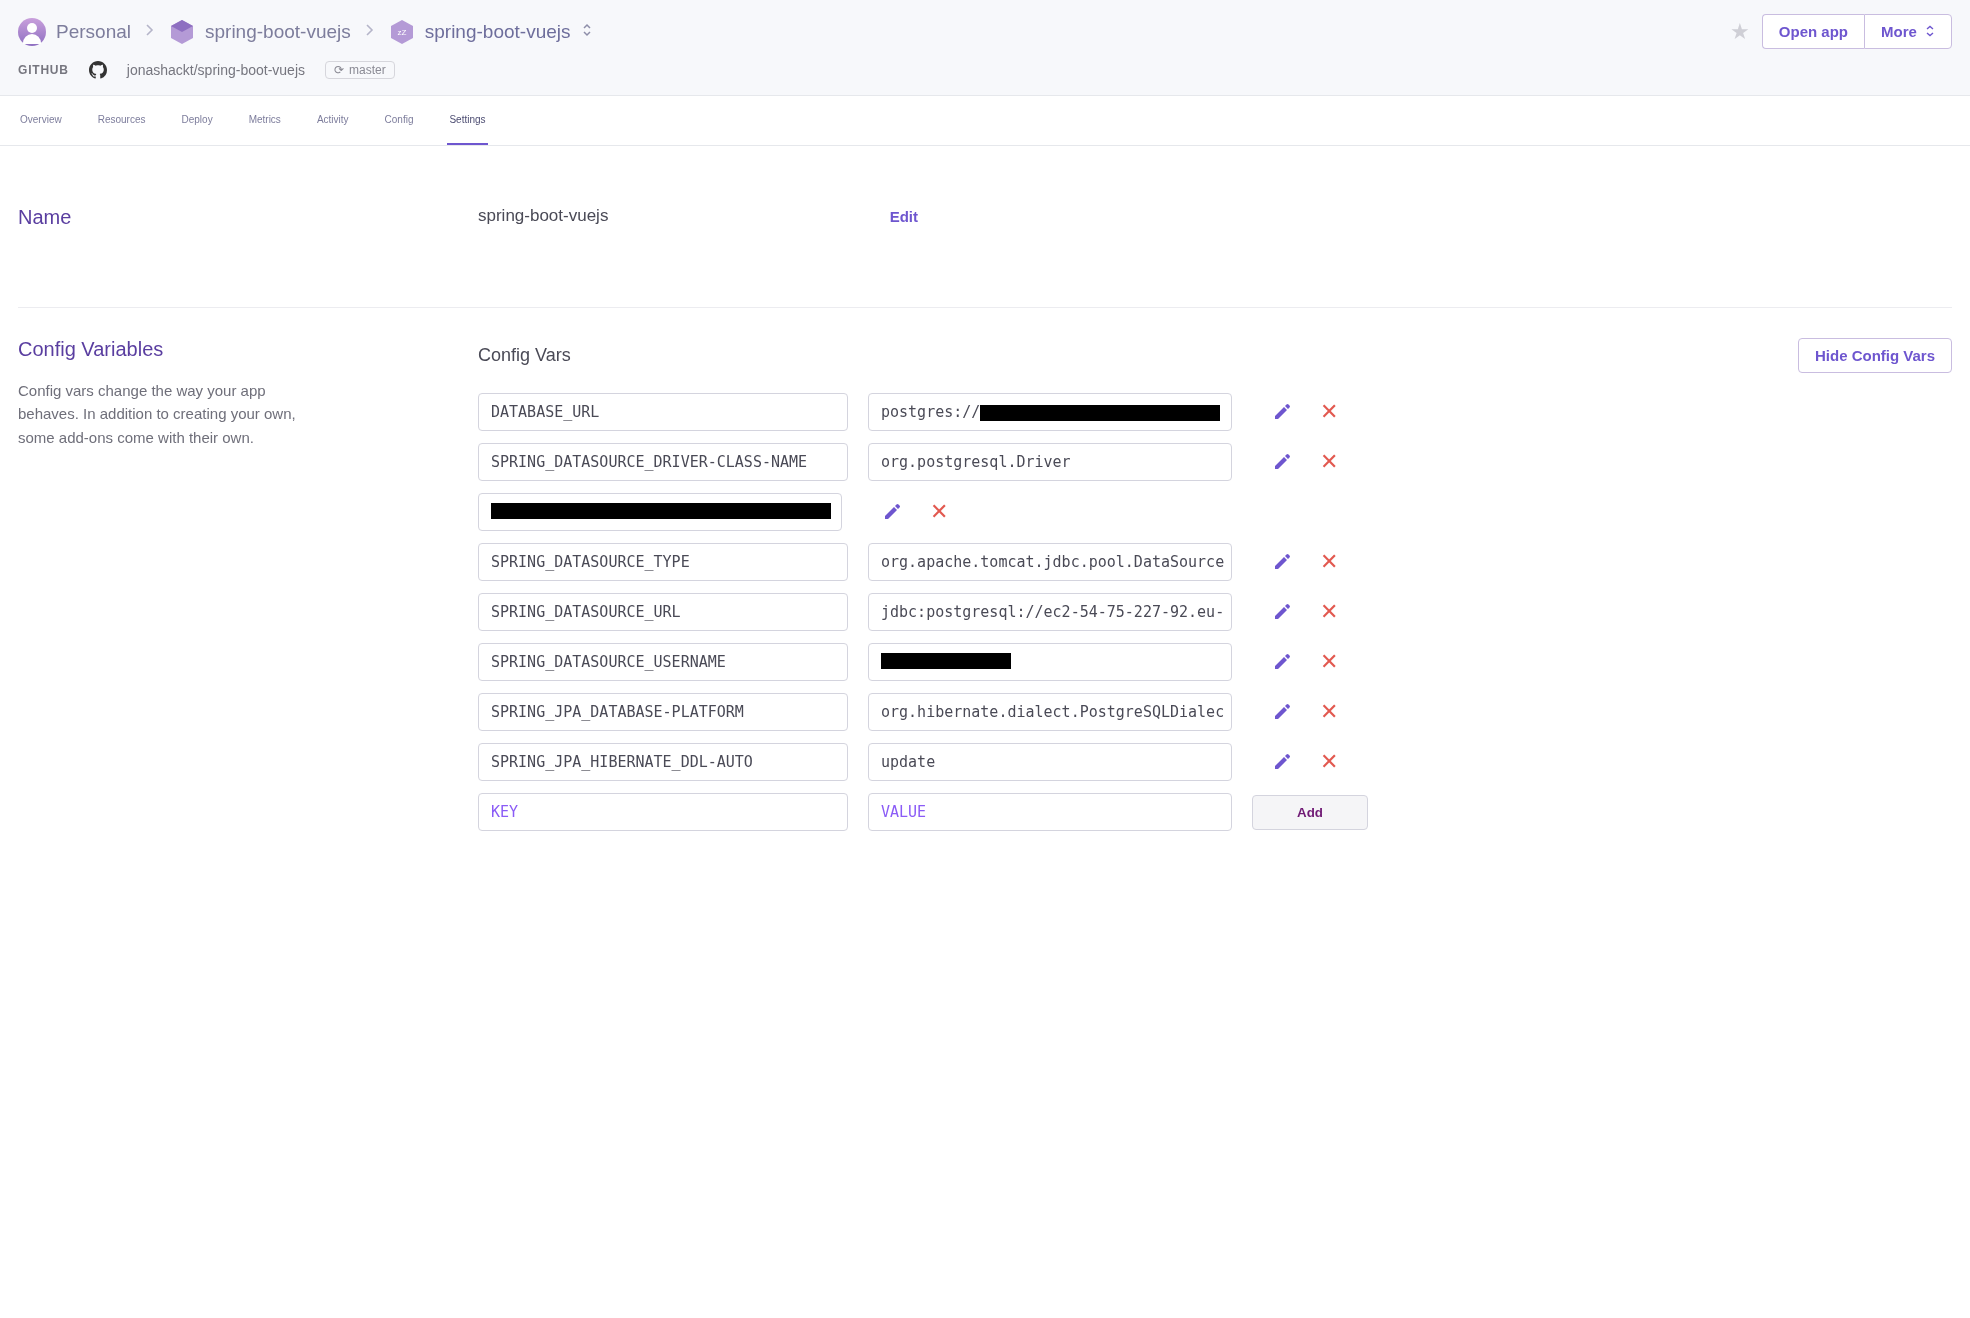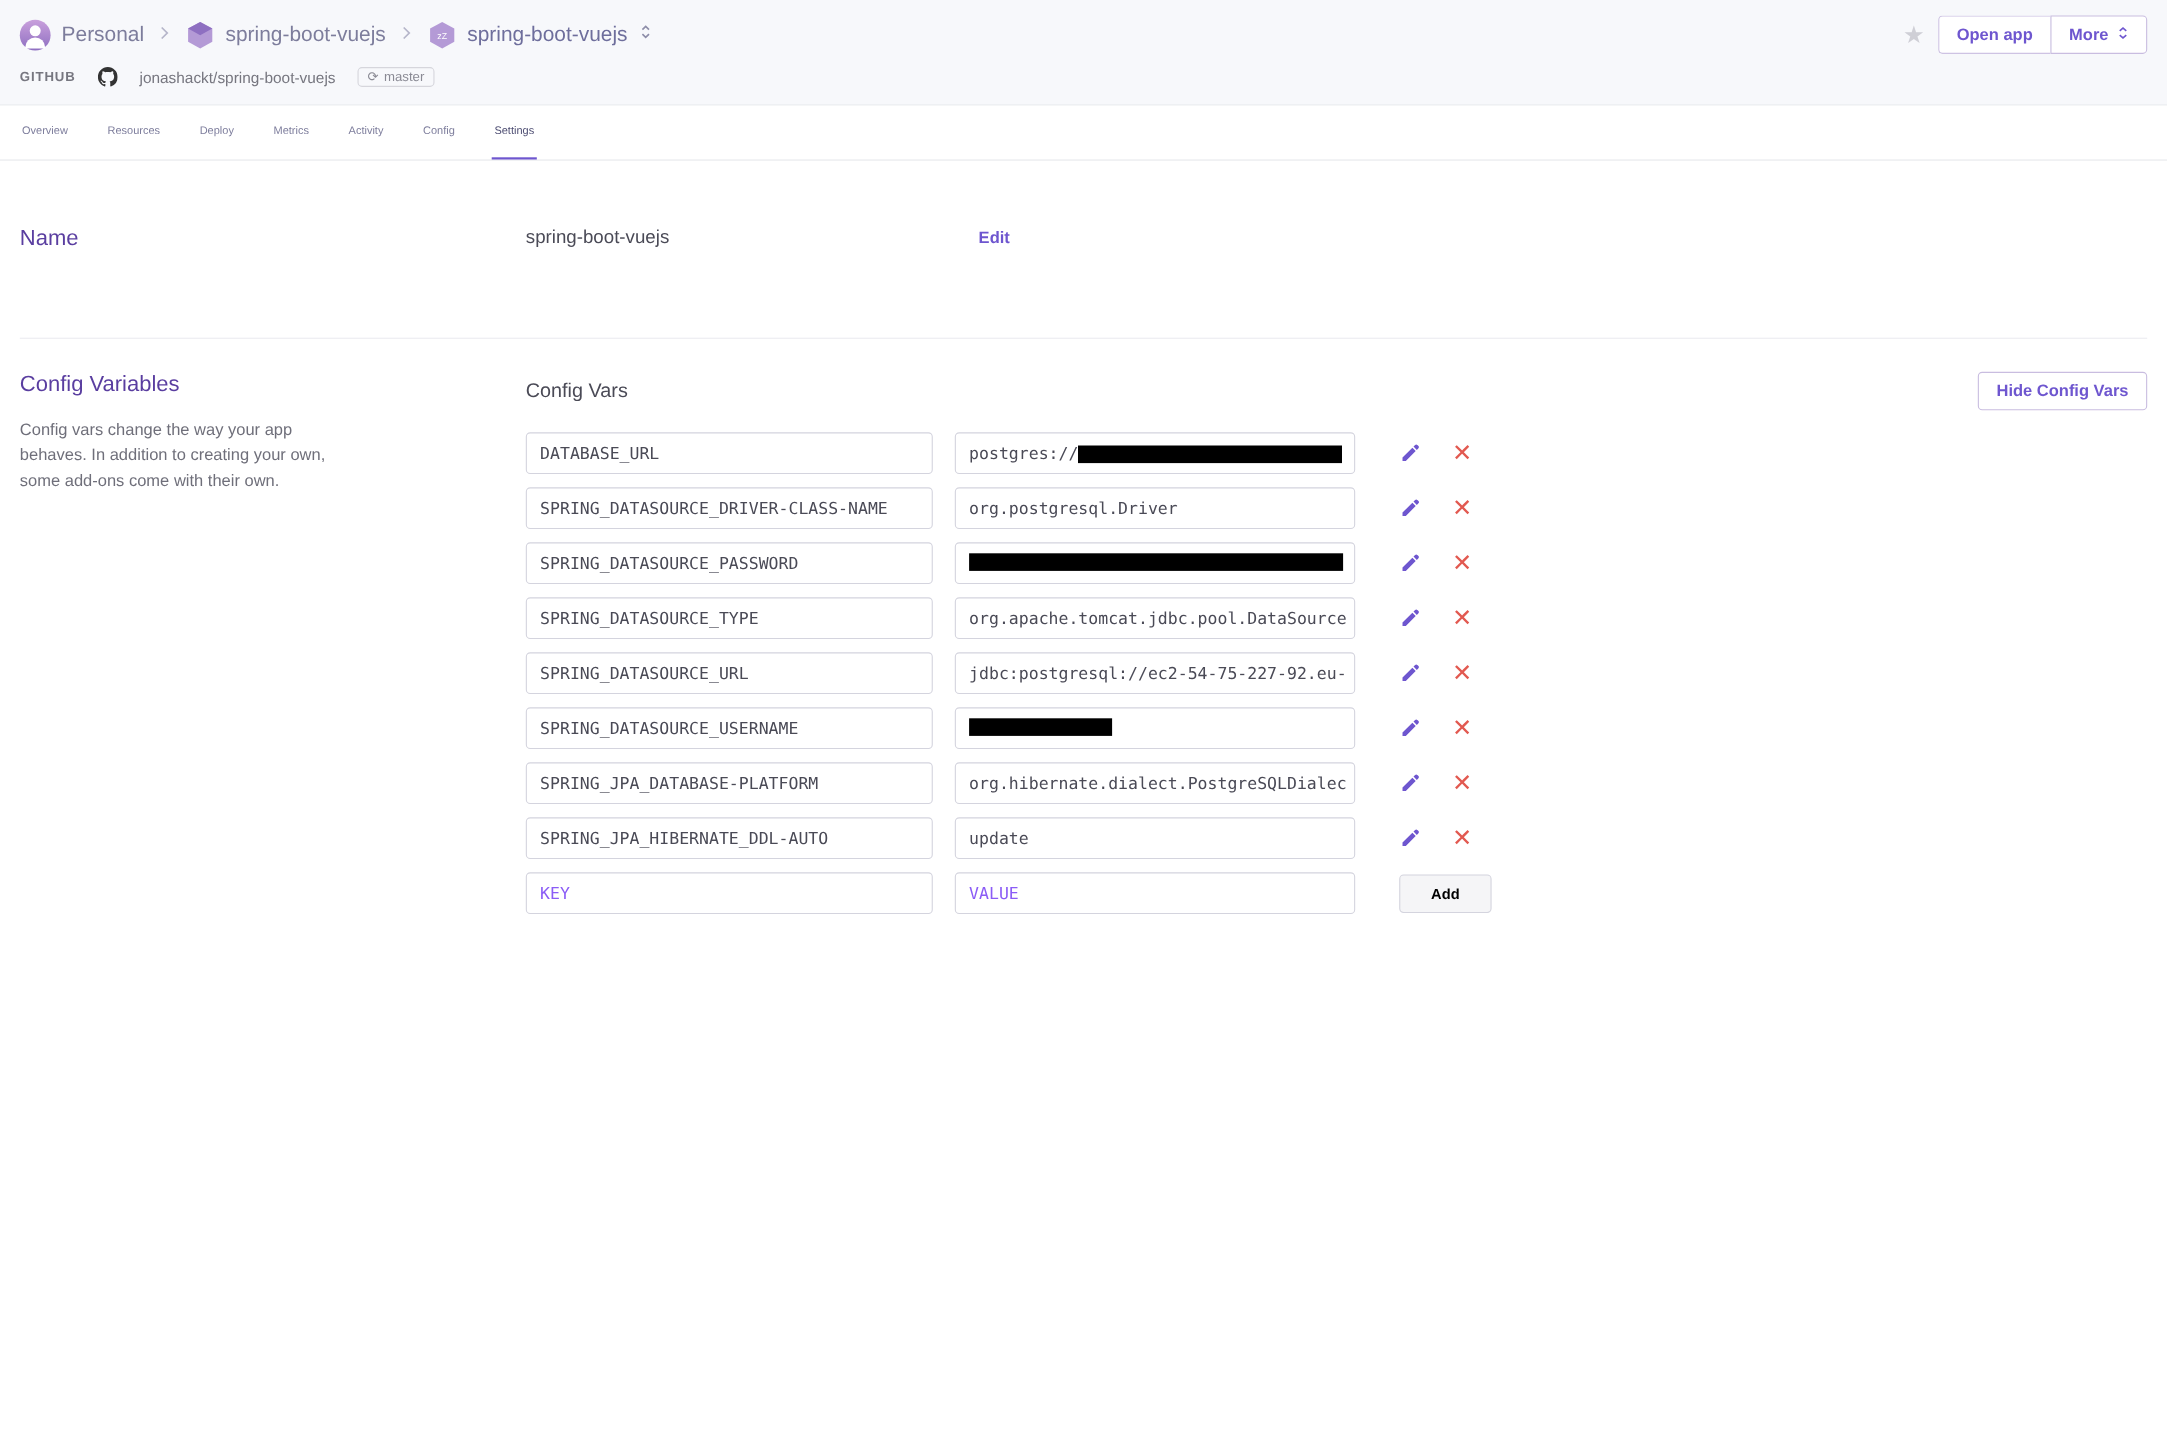--- a/index.html
+++ b/index.html
@@ -54,21 +54,21 @@
 .var-rows { display:flex; flex-direction:column; gap:12px; }
 .var-row { display:flex; align-items:center; gap:20px; }
 .var-input { border:1px solid #d4d4de; border-radius:4px; padding:9px 12px; font-family: "SFMono-Regular", Consolas, monospace; font-size:15px; color:#4a4a56; background:#fff; }
 .var-input.key { width:370px; }
 .var-input.value { width:364px; white-space:nowrap; overflow:hidden; text-overflow:clip; position:relative; }
 .var-input.placeholder { color:#8b5cf6; }
 .row-actions { display:flex; gap:28px; align-items:center; margin-left:20px;}
 .icon-btn { cursor:pointer; display:inline-flex; }
 .pencil-icon svg { width:20px; height:20px; }
 .close-icon { color:#e25950; font-size:22px; font-weight:300; }
-.add-btn { border:1px solid #d4d4de; background:#f5f5f7; color:#000000; padding:9px 28px; border-radius:4px; font-weight:600; cursor:pointer; margin-left:20px;}
+.add-btn { border:1px solid #d4d4de; background:#f5f5f7; color:#701a75; padding:9px 44px; border-radius:4px; font-weight:600; cursor:pointer; }
 .redact { background:#000; color:#000; display:inline-block; }
 </style>
 </head>
 <body>
 
 <div class="header">
   <div class="breadcrumb-row">
     <div class="breadcrumb">
       <div class="crumb">
         <span class="avatar"></span>
@@ -190,21 +190,20 @@
             <div class="row-actions">
               <span class="icon-btn pencil-icon">
                 <svg viewBox="0 0 20 20">
                   <path d="M3 14 L3 17 L6 17 L15 8 L12 5 Z M13 4 L16 7 L17.5 5.5 A1.4 1.4 0 0 0 17.5 3.5 L16.5 2.5 A1.4 1.4 0 0 0 14.5 2.5 Z" fill="#6e56cf"></path>
                 </svg>
               </span>
               <span class="icon-btn close-icon">✕</span>
             </div>
           </div>
           <div class="var-row">
-            <div class="var-input key">SPRING_DATASOURCE_PASSWORD</div>
             <div class="var-input value"><span class="redact" style="width:340px;height:16px;">&nbsp;</span></div>
             <div class="row-actions">
               <span class="icon-btn pencil-icon">
                 <svg viewBox="0 0 20 20">
                   <path d="M3 14 L3 17 L6 17 L15 8 L12 5 Z M13 4 L16 7 L17.5 5.5 A1.4 1.4 0 0 0 17.5 3.5 L16.5 2.5 A1.4 1.4 0 0 0 14.5 2.5 Z" fill="#6e56cf"></path>
                 </svg>
               </span>
               <span class="icon-btn close-icon">✕</span>
             </div>
           </div>

